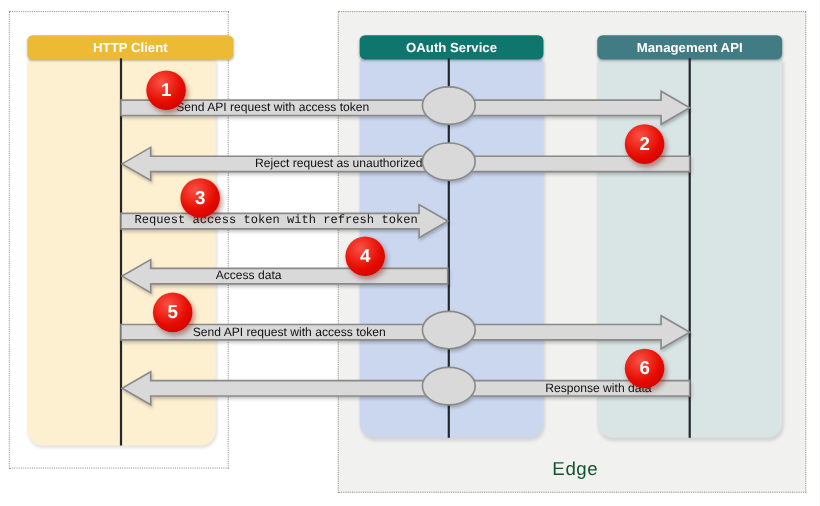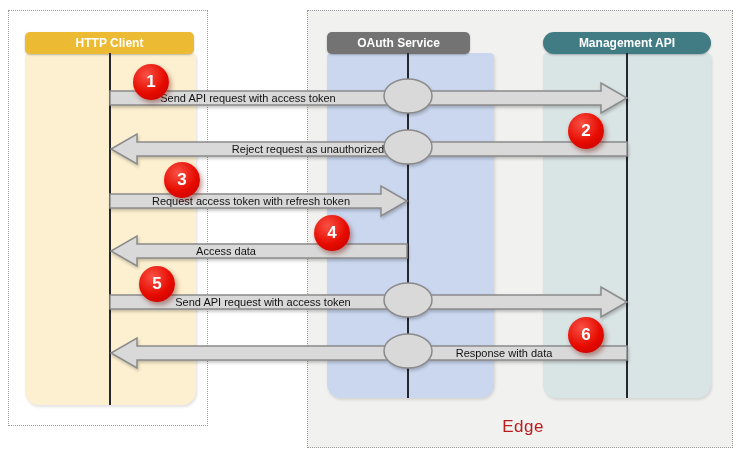--- a/index.html
+++ b/index.html
@@ -5,31 +5,31 @@
   html,body{margin:0;padding:0;}
   body{
     width:745px;height:460px;position:relative;background:#ffffff;
     font-family:"Liberation Sans",sans-serif;overflow:hidden;
   }
   .region{position:absolute;border:1px dotted #9a9a9a;box-sizing:border-box;z-index:0;}
   .region-client{left:8px;top:10px;width:200px;height:416px;background:#ffffff;}
   .region-edge{left:307px;top:10px;width:426px;height:438px;background:#F1F1F0;}
   .region-caption{
     position:absolute;left:523px;top:427px;transform:translate(-50%,-50%);
-    font-size:17px;color:#b91c1c;z-index:1;letter-spacing:.5px;
+    font-size:17px;color:#14532d;z-index:1;letter-spacing:.5px;
   }
   .lane-header{
     position:absolute;top:32px;height:22px;border-radius:5px;
     display:flex;align-items:center;justify-content:center;
     color:#ffffff;font-weight:bold;font-size:12px;z-index:2;
     box-shadow:0 1px 2px rgba(0,0,0,.25);
   }
-  .hdr-client{left:25px;width:169px;background:#EDBB33;}
-  .hdr-oauth{left:327px;width:143px;background:#737373;}
-  .hdr-mgmt{left:543px;width:168px;background:#417C84;border-radius:11px;}
+  .hdr-client{left:25px;width:187px;background:#EDBB33;}
+  .hdr-oauth{left:327px;width:167px;background:#0f766e;}
+  .hdr-mgmt{left:543px;width:168px;background:#417C84;}
   .lane-body{
     position:absolute;top:53px;border-radius:4px 4px 14px 14px;z-index:1;
     box-shadow:1px 2px 3px rgba(0,0,0,.12);
   }
   .body-client{left:25px;width:171px;height:352px;background:#FCF0D0;}
   .body-oauth{left:327px;width:167px;height:345px;background:#CAD7EF;}
   .body-mgmt{left:543px;width:168px;height:345px;background:#D9E4E4;}
   .lifeline{position:absolute;top:53px;width:2px;background:#26262e;z-index:2;}
   .ll-client{left:109px;height:352px;}
   .ll-oauth{left:407px;height:345px;}
@@ -86,23 +86,23 @@
     <path d="M110,295 L601,295 L601,287 L627,302 L601,317 L601,309 L110,309 Z"></path>
     <ellipse cx="408" cy="300" rx="24" ry="17"></ellipse>
 
     <path d="M627,346 L137,346 L137,338 L111,353 L137,368 L137,360 L627,360 Z"></path>
     <ellipse cx="408" cy="351" rx="24" ry="17"></ellipse>
   </g>
 </svg>
 
 <div class="msg-label" style="left:248px;top:98px;">Send API request with access token</div>
 <div class="msg-label" style="left:308px;top:149px;">Reject request as unauthorized</div>
-<div class="msg-label" style="left:251px;top:201px;">Request access token with refresh token</div>
+<div class="msg-label" style="left:251px;top:201px;font-family:Liberation Mono, monospace;">Request access token with refresh token</div>
 <div class="msg-label" style="left:226px;top:251px;">Access data</div>
 <div class="msg-label" style="left:263px;top:302px;">Send API request with access token</div>
-<div class="msg-label" style="left:504px;top:353px;">Response with data</div>
+<div class="msg-label" style="left:544px;top:353px;">Response with data</div>
 
 <div class="step-badge" style="left:133px;top:64px;">1</div>
 <div class="step-badge" style="left:568px;top:113px;">2</div>
 <div class="step-badge" style="left:164px;top:162px;">3</div>
 <div class="step-badge" style="left:314px;top:215px;">4</div>
 <div class="step-badge" style="left:139px;top:266px;">5</div>
 <div class="step-badge" style="left:568px;top:317px;">6</div>
 
 </body></html>

